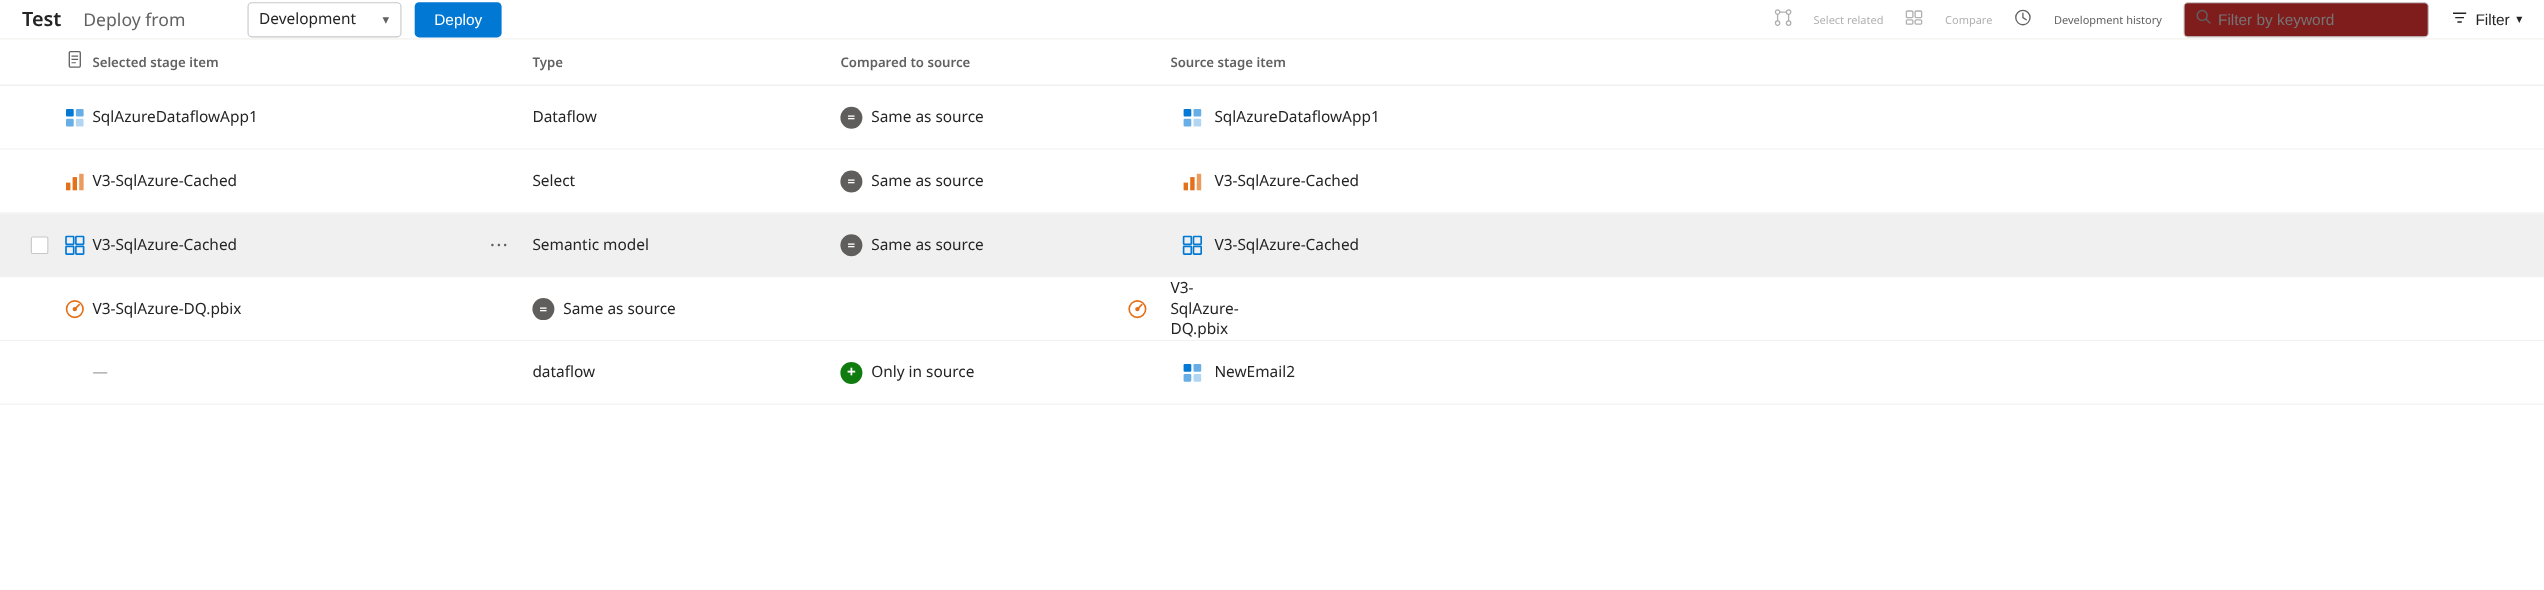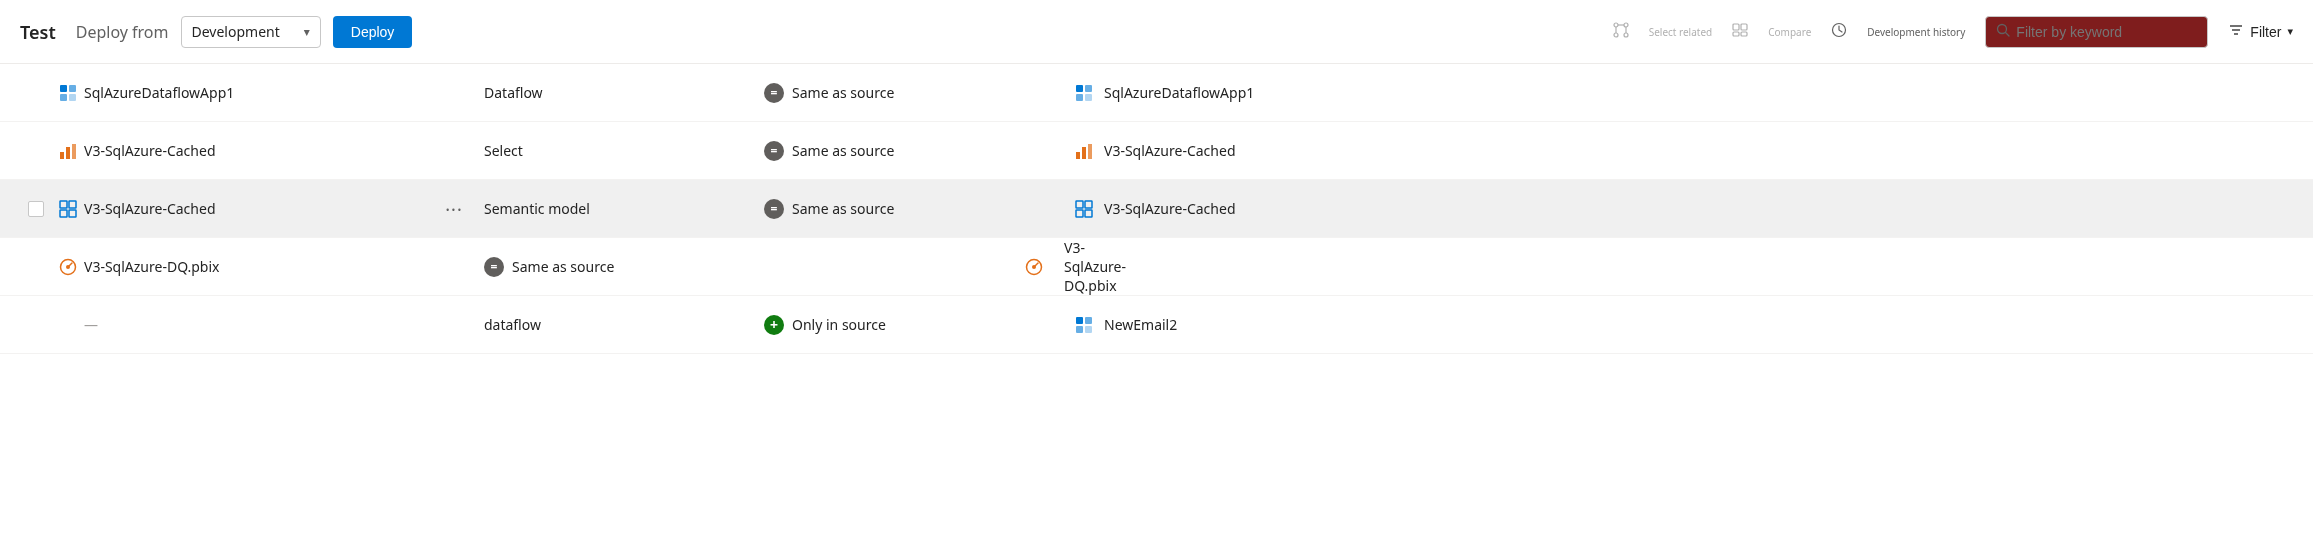--- a/index.html
+++ b/index.html
@@ -9,21 +9,21 @@
       color: #242424;
       background: #ffffff;
       width: 2313px;
       min-height: 536px;
     }
 
     
     .topbar {
       display: flex;
       align-items: center;
-      height: 64px;
+      height: 36px;
       padding: 0 20px;
       border-bottom: 1px solid #edebe9;
       gap: 12px;
     }
     .topbar-title {
       font-size: 18px;
       font-weight: 600;
       color: #242424;
       margin-right: 8px;
     }
@@ -35,20 +35,21 @@
       display: flex;
       align-items: center;
       border: 1px solid #c7c7c7;
       border-radius: 4px;
       padding: 4px 10px;
       gap: 24px;
       background: #fff;
       cursor: pointer;
       min-width: 140px;
       height: 32px;
+      margin-left: 44px;
     }
     .deploy-select-text {
       flex: 1;
       font-size: 14px;
     }
     .chevron-icon {
       font-size: 12px;
       color: #616161;
     }
     .deploy-button {
@@ -293,20 +294,39 @@
           <line x1="6" y1="12" x2="10" y2="12" stroke="#242424" stroke-width="1.3"></line>
         </svg>
       </span>
       <span>Filter</span>
       <span style="font-size:11px;">▾</span>
     </button>
   </div>
 </div>
 
 <div class="table-container">
+  <div class="table-header" style="display:grid; grid-template-columns: 32px 32px 340px 60px 280px 240px 60px 340px; padding: 10px 20px; border-bottom: 1px solid #edebe9;">
+    <div></div>
+    <div class="cell-icon">
+      <span style="color:#616161; font-size:15px;">
+        <svg width="16" height="16" viewBox="0 0 16 16" fill="none">
+          <rect x="3" y="1" width="10" height="14" rx="1" stroke="#616161" stroke-width="1.2"></rect>
+          <line x1="5" y1="5" x2="11" y2="5" stroke="#616161" stroke-width="1"></line>
+          <line x1="5" y1="8" x2="11" y2="8" stroke="#616161" stroke-width="1"></line>
+          <line x1="5" y1="11" x2="9" y2="11" stroke="#616161" stroke-width="1"></line>
+        </svg>
+      </span>
+    </div>
+    <div class="col-header">Selected stage item</div>
+    <div></div>
+    <div class="col-header">Type</div>
+    <div class="col-header">Compared to source</div>
+    <div></div>
+    <div class="col-header">Source stage item</div>
+  </div>
 
   <div class="table-row" style="display:grid; grid-template-columns: 32px 32px 340px 60px 280px 240px 60px 40px 300px; padding: 0 20px; height: 58px; align-items: center; border-bottom: 1px solid #f3f2f1;">
     <div class="cell-checkbox"></div>
     <div class="cell-icon">
 
       <svg width="20" height="20" viewBox="0 0 20 20" fill="none">
         <rect x="2" y="2" width="7" height="7" rx="1" fill="#0078d4"></rect>
         <rect x="11" y="2" width="7" height="7" rx="1" fill="#0078d4" opacity="0.6"></rect>
         <rect x="2" y="11" width="7" height="7" rx="1" fill="#0078d4" opacity="0.6"></rect>
         <rect x="11" y="11" width="7" height="7" rx="1" fill="#0078d4" opacity="0.3"></rect>

